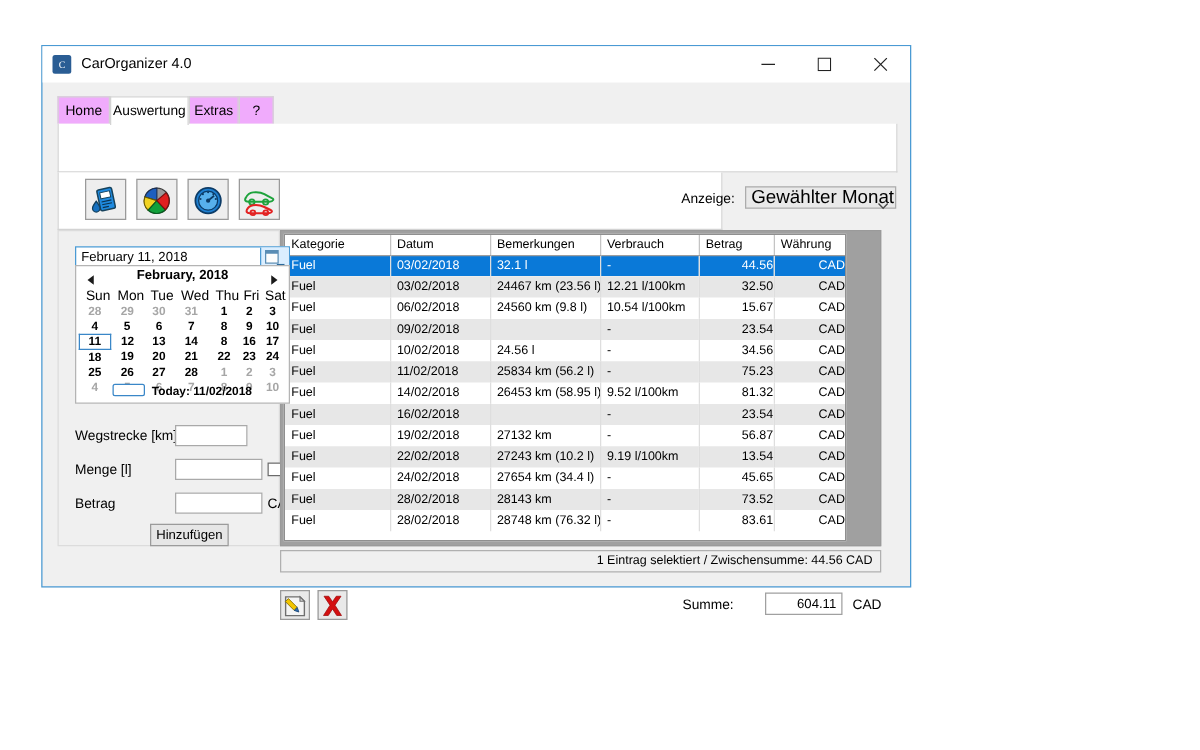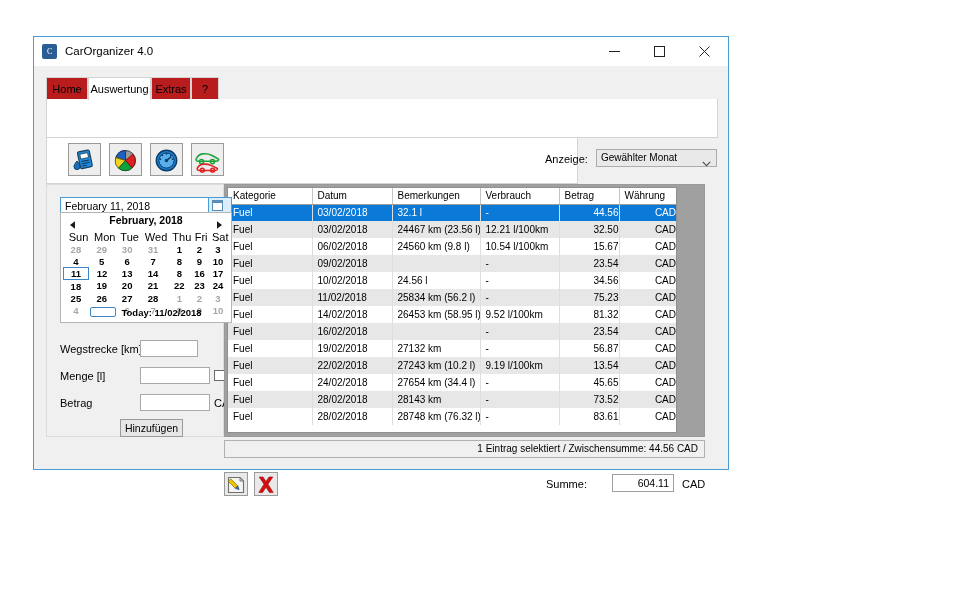--- a/index.html
+++ b/index.html
@@ -78,21 +78,21 @@
     height: 22px;
   }
   .tab {
     position: absolute;
     top: 0;
     height: 22px;
     line-height: 22px;
     font-size: 11px;
     color: #000;
     text-align: center;
-    background: #b91c1c;
+    background: #f0abfc;
     border: 1px solid #d3d3d3;
     border-bottom: none;
     box-sizing: border-box;
     cursor: default;
   }
   .tab.active {
     background: #ffffff;
     border-color: #d3d3d3;
     height: 23px;
     z-index: 3;
@@ -149,21 +149,21 @@
     color: #000;
   }
   #anzeige-select {
     position: absolute;
     left: 549px; top: 11px;
     width: 121px;
     height: 18px;
     background: #e9e9e9;
     border: 1px solid #acacac;
     box-sizing: border-box;
-    font-size: 10px;
+    font-size: 15px;
     color: #000;
     padding-left: 4px;
     line-height: 16px;
     cursor: default;
   }
   #anzeige-arrow {
     position: absolute;
     right: 5px; top: 6px;
   }
 

